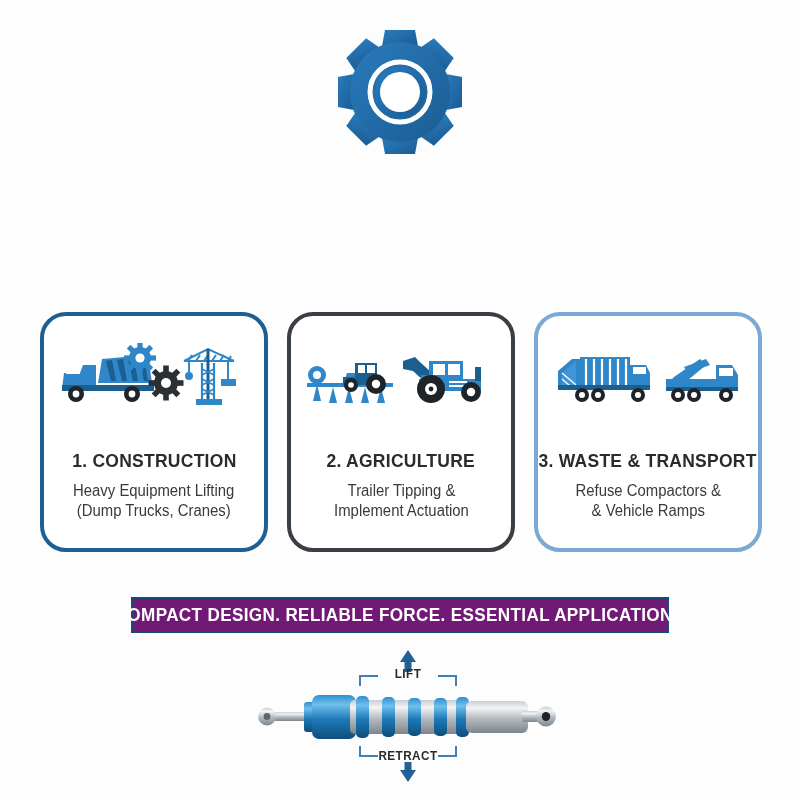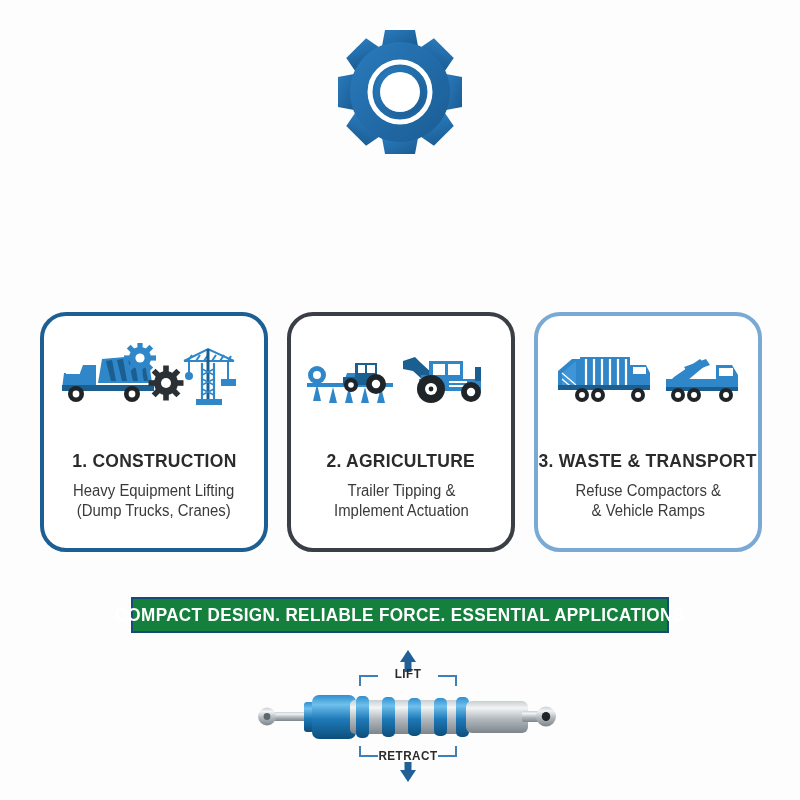--- a/index.html
+++ b/index.html
@@ -103,21 +103,21 @@
   }
 
   
   .banner {
     position: absolute;
     left: 131px;
     top: 597px;
     width: 538px;
     height: 36px;
     box-sizing: border-box;
-    background: #15803d;
+    background: #701a75;
     border: 2px solid #164a78;
     display: flex;
     align-items: center;
     justify-content: center;
   }
   .banner-text {
     font-family: "Liberation Sans Narrow", "Liberation Sans", sans-serif;
     font-weight: bold;
     font-size: 19px;
     color: #ffffff;

